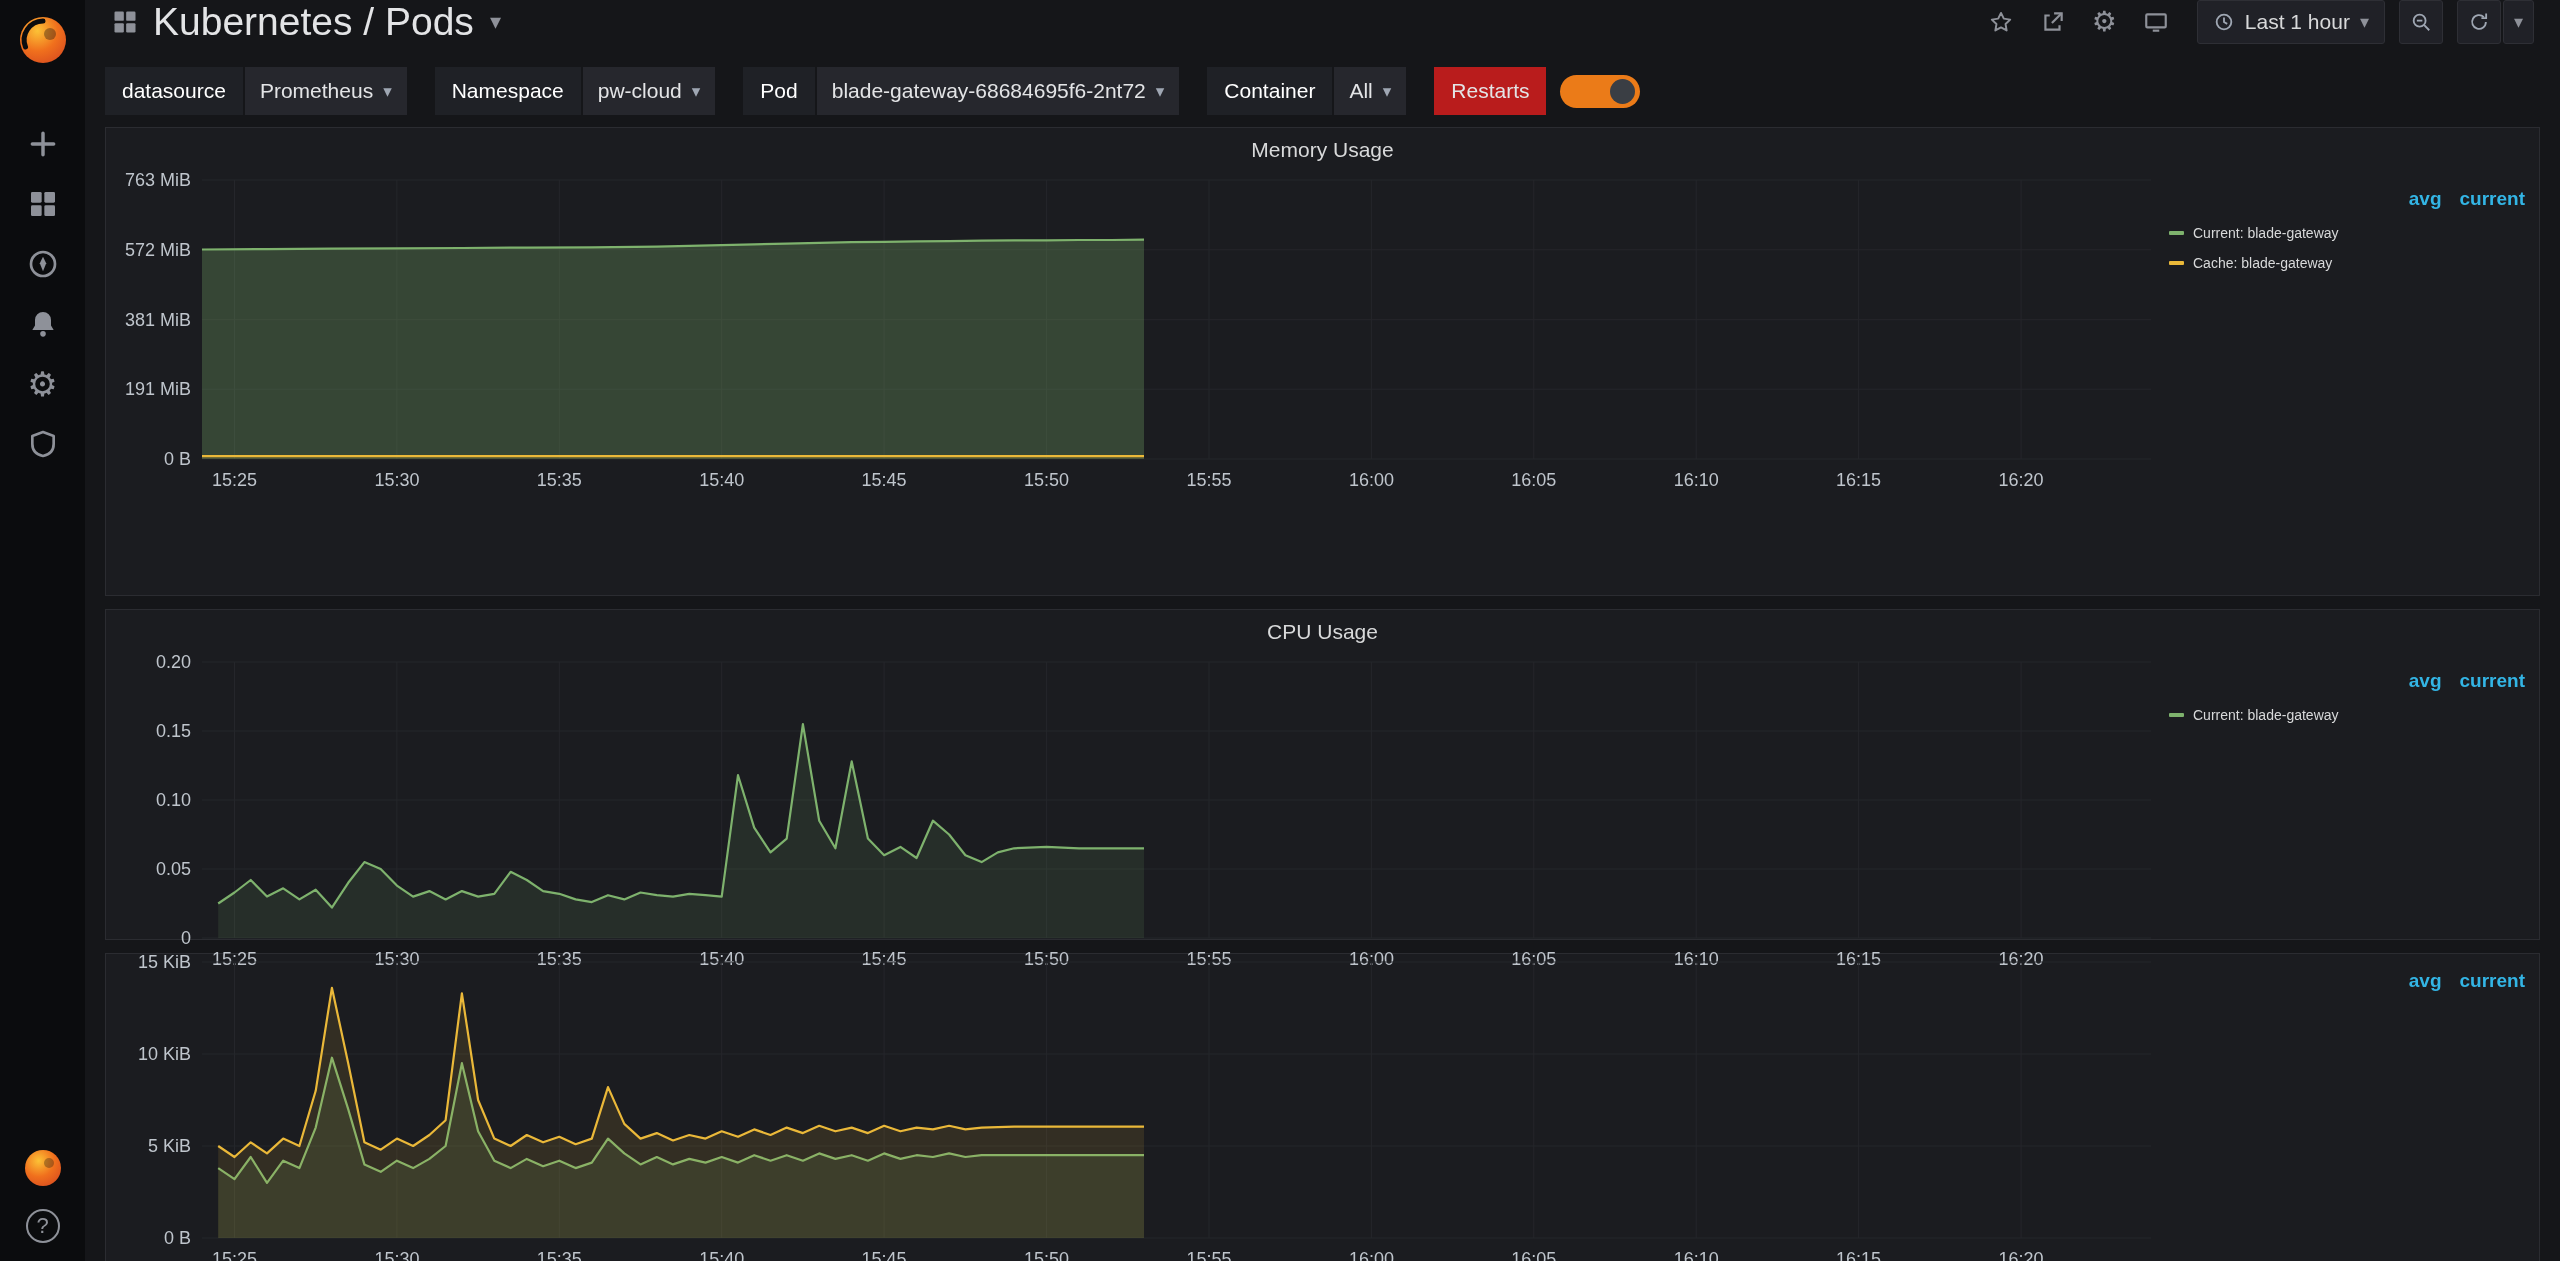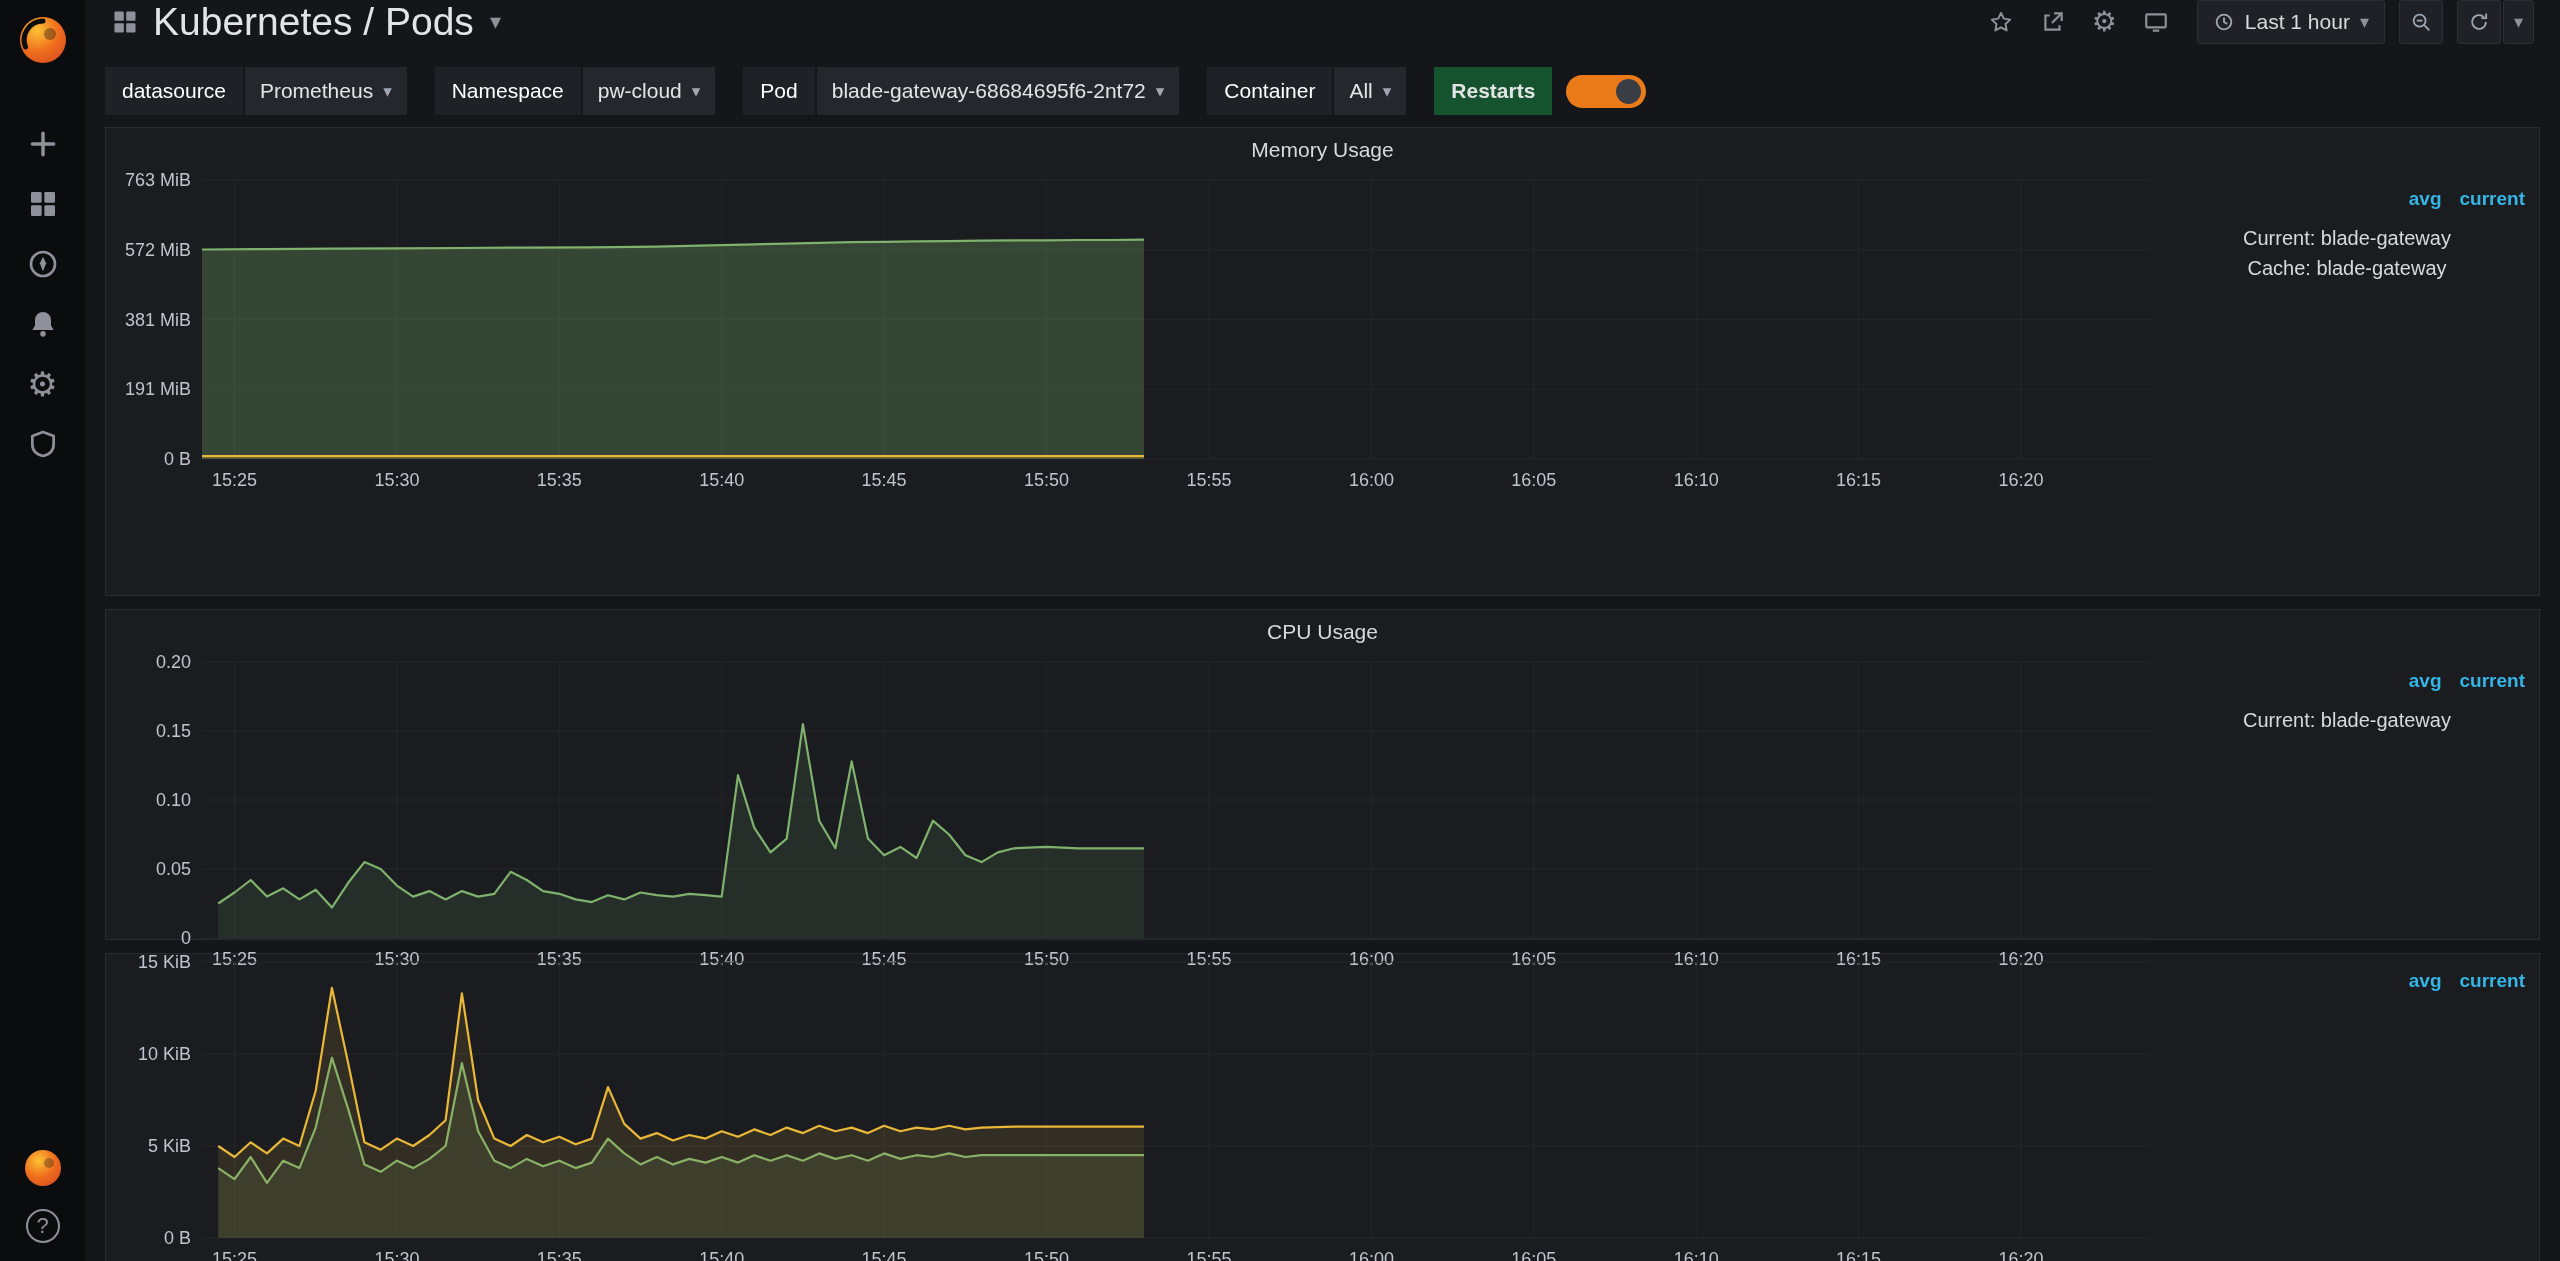--- a/index.html
+++ b/index.html
@@ -69,21 +69,21 @@
     background:#1f2126; color:#ffffff; font-size:21px; font-weight:400;
     display:flex; align-items:center; padding:0 17px;
   }
   .var-value {
     background:#26272d; color:#e3e4e6; font-size:21px; font-weight:500;
     display:flex; align-items:center; gap:10px; padding:0 15px; margin-left:2px; cursor:pointer;
   }
   .var-value .caret { color:#9fa7b3; font-size:17px; }
   .restarts-group { display:flex; align-items:center; gap:14px; }
   .restarts-label {
-    background:#14532d; color:#e3e4e6; font-size:21px; font-weight:700;
+    background:#b91c1c; color:#e3e4e6; font-size:21px; font-weight:400;
     height:48px; display:flex; align-items:center; padding:0 17px;
   }
   .switch {
     width:80px; height:33px; border-radius:17px; background:#eb7b18;
     position:relative; cursor:pointer;
   }
   .switch .knob {
     position:absolute; right:5px; top:4px; width:25px; height:25px;
     border-radius:50%; background:#3a3e44;
   }
@@ -105,21 +105,21 @@
   .plot svg text { fill:#bfc5cc; font-size:18px; font-family:"Liberation Sans", sans-serif; }
   .plot svg .grid { stroke:#25262b; stroke-width:1; }
   .legend { width:370px; padding:16px 14px 0 0; }
   .legend-links {
     display:flex; justify-content:flex-end; gap:18px;
     color:#33b5e5; font-size:19px; font-weight:700; margin-bottom:8px;
   }
   .legend-links span { cursor:pointer; }
   .legend-item {
     display:flex; align-items:center; gap:9px;
-    color:#d8d9da; font-size:20px; height:30px; cursor:pointer;flex-direction:column;
+    color:#d8d9da; font-size:14px; height:30px; cursor:pointer;
   }
   .legend-dash { width:15px; height:4px; border-radius:1px; display:inline-block; }
 </style>
 </head>
 <body>
 
 <aside class="sidebar">
   <div class="logo">
     <svg viewBox="0 0 52 52">
       <defs>

